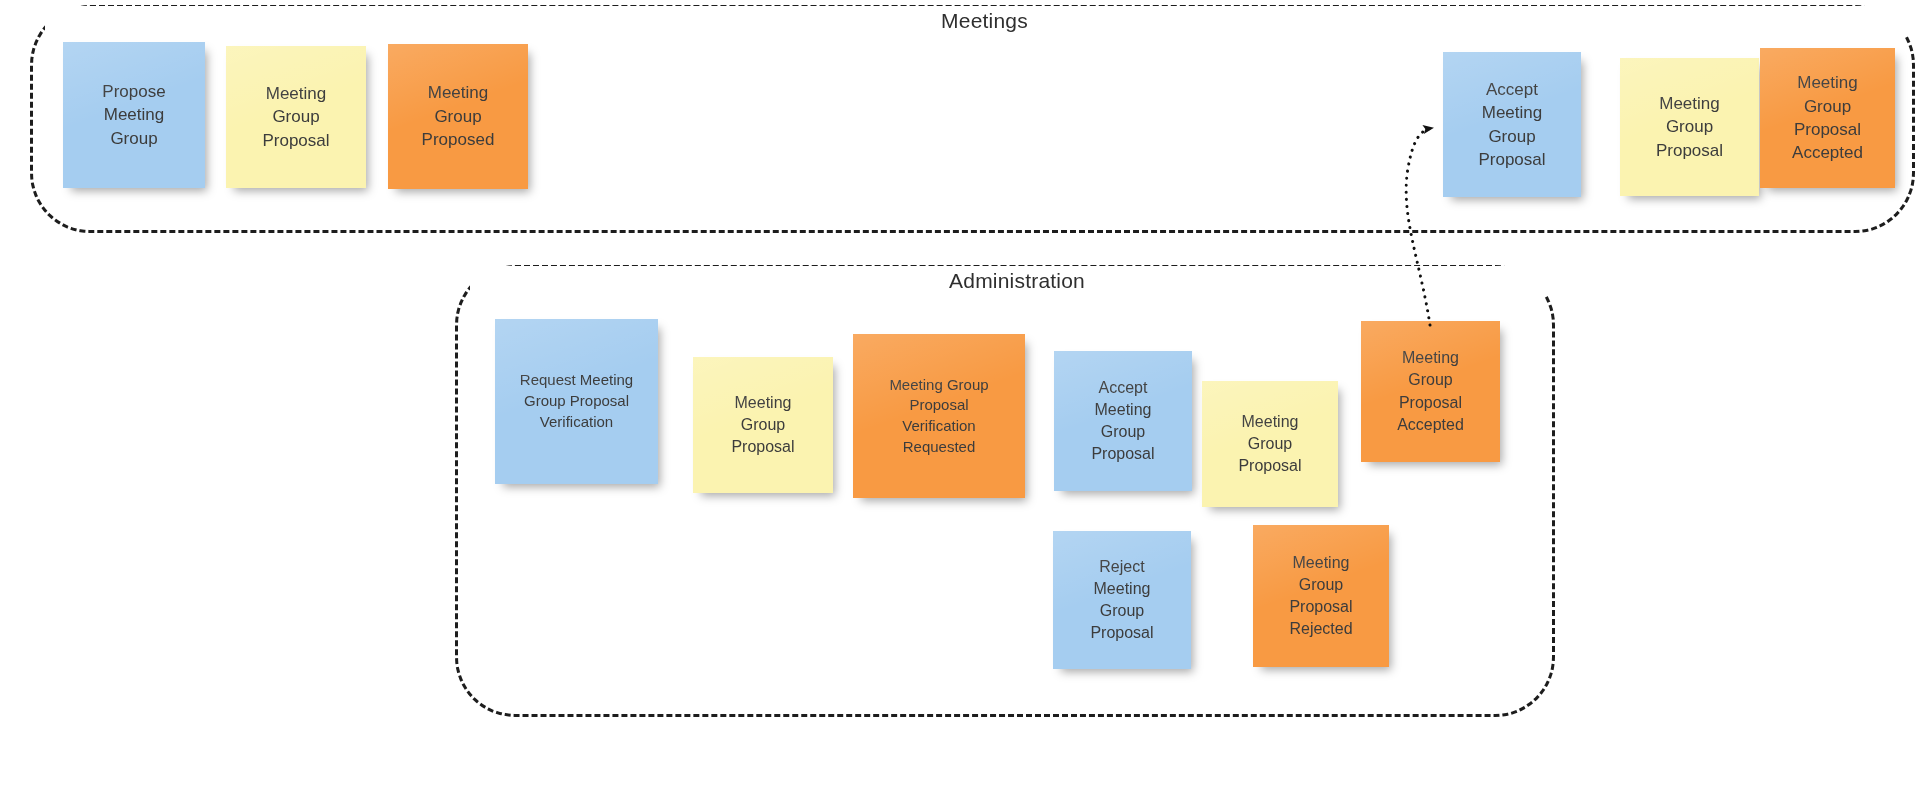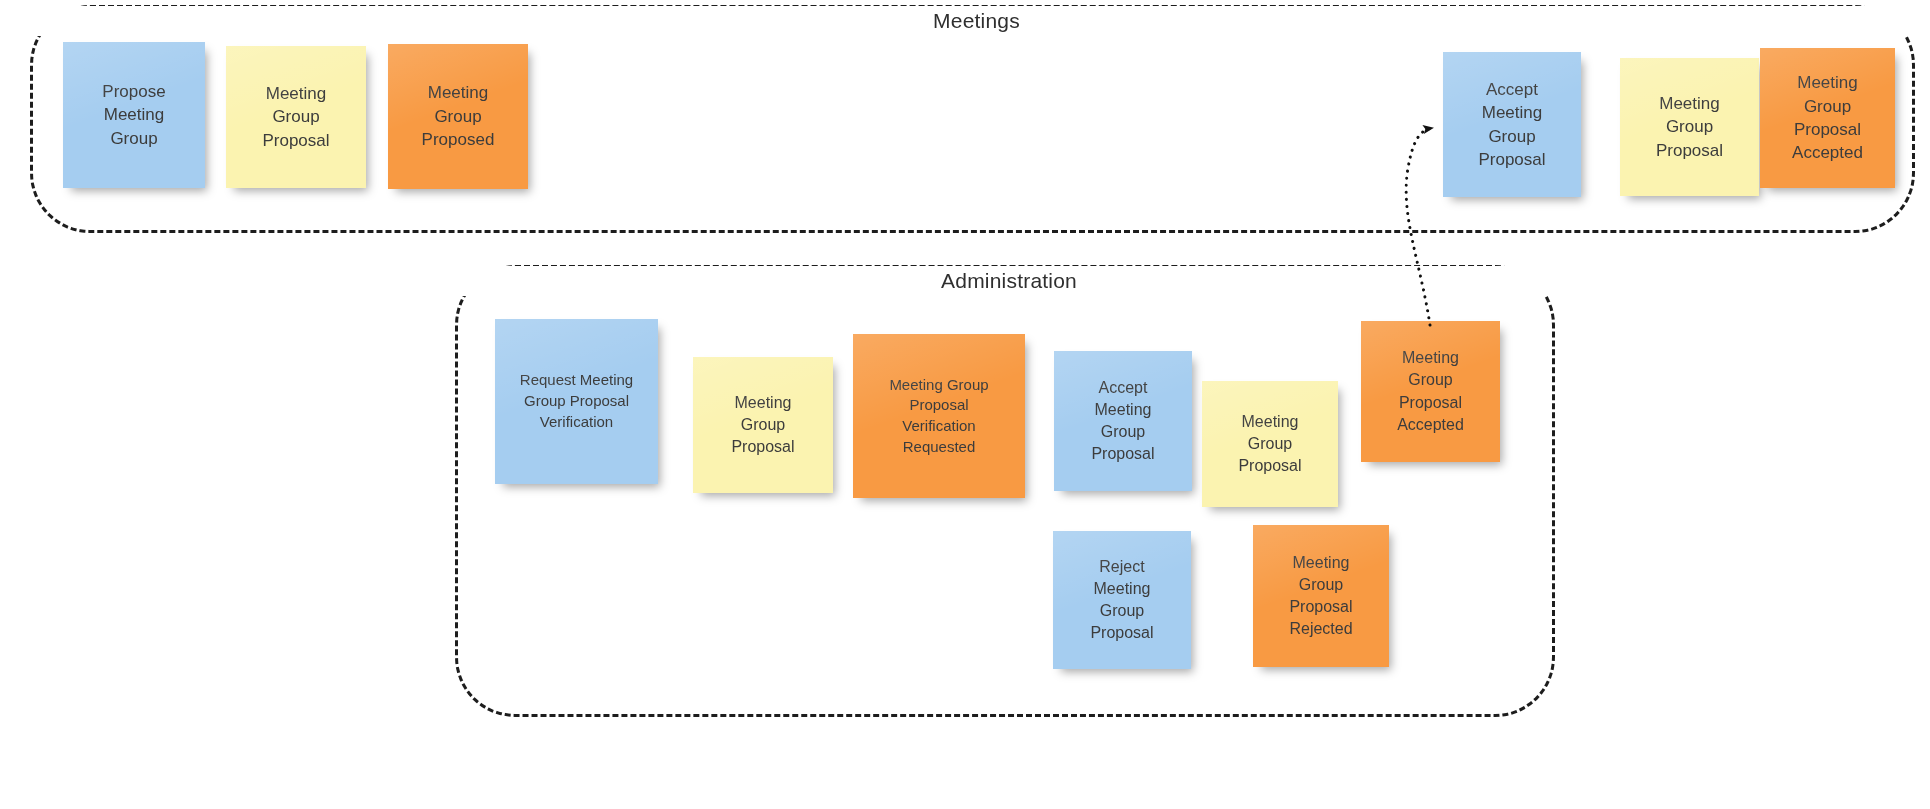--- a/index.html
+++ b/index.html
@@ -23,21 +23,21 @@
   .boundary {
     position: absolute;
     border: 3px dashed #1d1d1d;
     border-radius: 60px;
     box-sizing: border-box;
     background: transparent;
   }
   .boundary-title {
     position: absolute;
     top: -2px;
-    left: 4px;
+    left: 12px;
     width: 100%;
     text-align: center;
     font-size: 21px;
     color: #2f2f2f;
     letter-spacing: 0.2px;
     white-space: nowrap;
     background: #ffffff;
     padding: 2px 0;
     line-height: 26px;
   }

